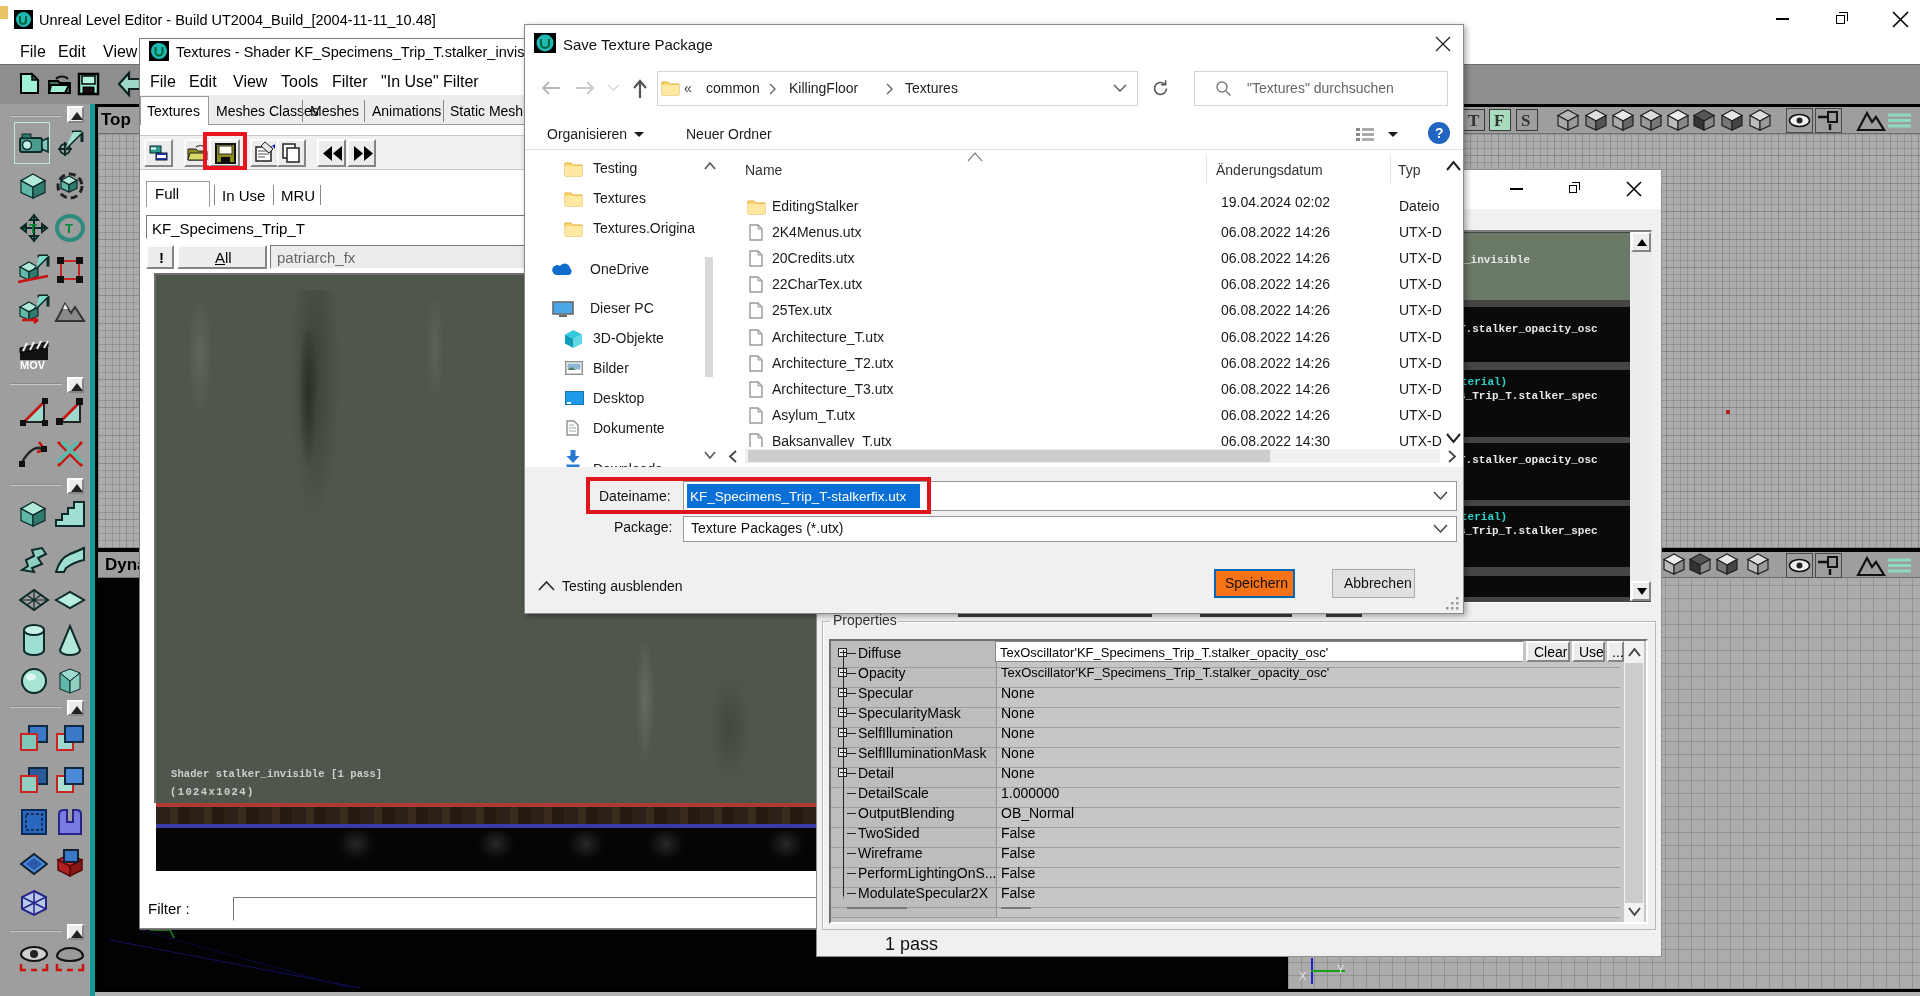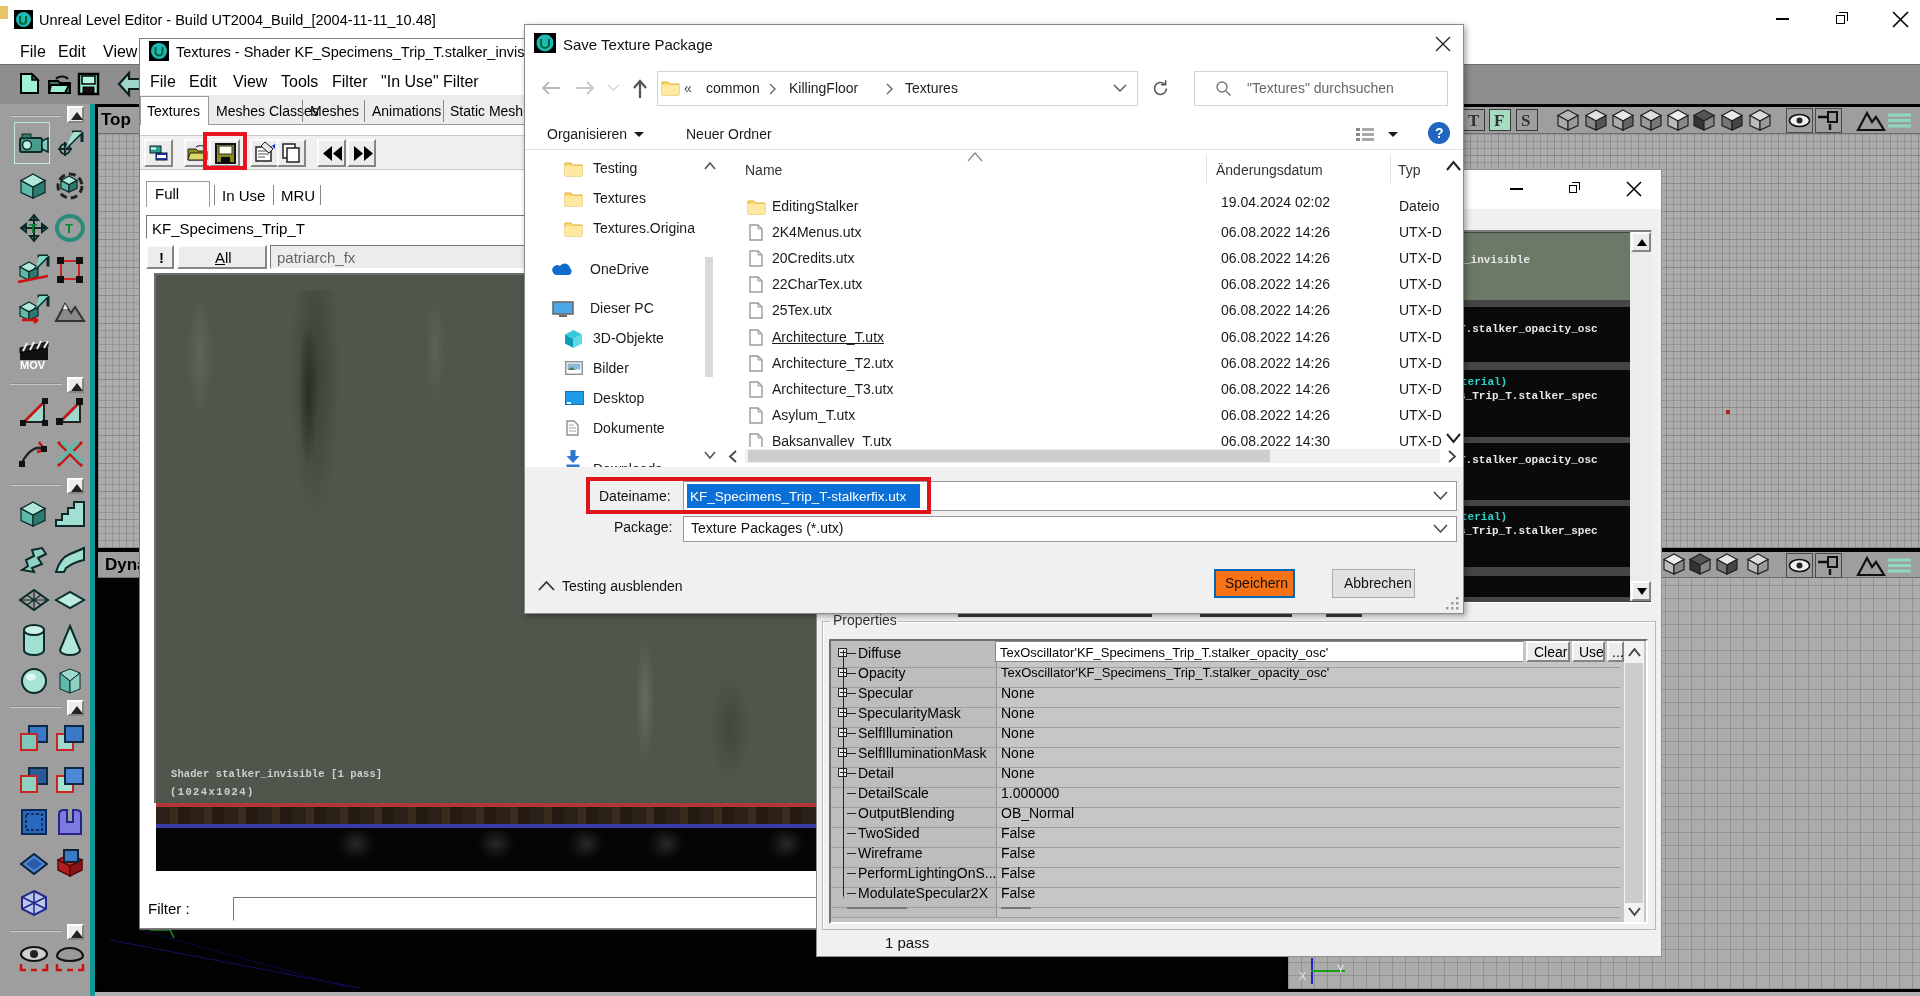--- a/index.html
+++ b/index.html
@@ -776,21 +776,21 @@
   </div>
 
 <div class="abs" style="left:1624px;top:641px;width:20px;height:281px;background:#f2f2f2;"></div>
 <div class="abs" style="left:1625px;top:663px;width:18px;height:240px;background:#cdcdcd;"></div>
 <svg style="left:1629px;top:649px;" width="11" height="7">
     <path d="M0 7 L5.5 0 L11 7" stroke="#444" stroke-width="2" fill="none"></path>
   </svg>
 <svg style="left:1629px;top:908px;" width="11" height="7">
     <path d="M0 0 L5.5 7 L11 0" stroke="#444" stroke-width="2" fill="none"></path>
   </svg>
-<div class="tx" style="left:885px;top:934px;font-size:15px;color:#111;">1 pass</div>
+<div class="tx" style="left:885px;top:934px;font-size:18px;color:#111;">1 pass</div>
 
 <div id="dlg">
 <div class="abs" style="left:524px;top:24px;width:940px;height:590px;background:#fff;border:1px solid #8a8a8a;box-shadow:2px 2px 6px rgba(0,0,0,.35);"></div>
 <div class="abs" style="left:534px;top:33px;width:22px;height:20px;background:#000;">
       <svg width="22" height="20">
         <circle cx="11" cy="10" r="8.5" fill="#1fb8b4"></circle>
         <path d="M7 6 v5 a4 4 0 0 0 8 0 v-5" stroke="#063" stroke-width="2" fill="none"></path>
       </svg>
     </div>
 <div class="tx" style="left:563px;top:36px;font-size:15px;color:#111;">Save Texture Package</div>
@@ -964,21 +964,21 @@
         <path d="M1 1 h8 l4 4 v11 h-12 z" fill="#fff" stroke="#9a9a9a" stroke-width="1.4"></path>
         <path d="M9 1 l4 4 h-4 z" fill="#dcdcdc" stroke="#9a9a9a" stroke-width="1"></path>
       </svg>
 <div class="tx" style="left:46px;top:112px;font-size:14px;color:#1a1a1a;">25Tex.utx</div>
 <div class="tx" style="left:495px;top:112px;font-size:14px;color:#1a1a1a;">06.08.2022 14:26</div>
 <div class="tx" style="left:673px;top:112px;font-size:14px;color:#1a1a1a;">UTX-D</div>
 <svg style="left:23px;top:138.6px;" width="14" height="17">
         <path d="M1 1 h8 l4 4 v11 h-12 z" fill="#fff" stroke="#9a9a9a" stroke-width="1.4"></path>
         <path d="M9 1 l4 4 h-4 z" fill="#dcdcdc" stroke="#9a9a9a" stroke-width="1"></path>
       </svg>
-<div class="tx" style="left:46px;top:139px;font-size:14px;color:#1a1a1a;text-decoration:underline;">Architecture_T.utx</div>
+<div class="tx" style="left:46px;top:139px;font-size:14px;color:#1a1a1a;">Architecture_T.utx</div>
 <div class="tx" style="left:495px;top:139px;font-size:14px;color:#1a1a1a;">06.08.2022 14:26</div>
 <div class="tx" style="left:673px;top:139px;font-size:14px;color:#1a1a1a;">UTX-D</div>
 <svg style="left:23px;top:164.79999999999998px;" width="14" height="17">
         <path d="M1 1 h8 l4 4 v11 h-12 z" fill="#fff" stroke="#9a9a9a" stroke-width="1.4"></path>
         <path d="M9 1 l4 4 h-4 z" fill="#dcdcdc" stroke="#9a9a9a" stroke-width="1"></path>
       </svg>
 <div class="tx" style="left:46px;top:165px;font-size:14px;color:#1a1a1a;">Architecture_T2.utx</div>
 <div class="tx" style="left:495px;top:165px;font-size:14px;color:#1a1a1a;">06.08.2022 14:26</div>
 <div class="tx" style="left:673px;top:165px;font-size:14px;color:#1a1a1a;">UTX-D</div>
 <svg style="left:23px;top:191.0px;" width="14" height="17">

